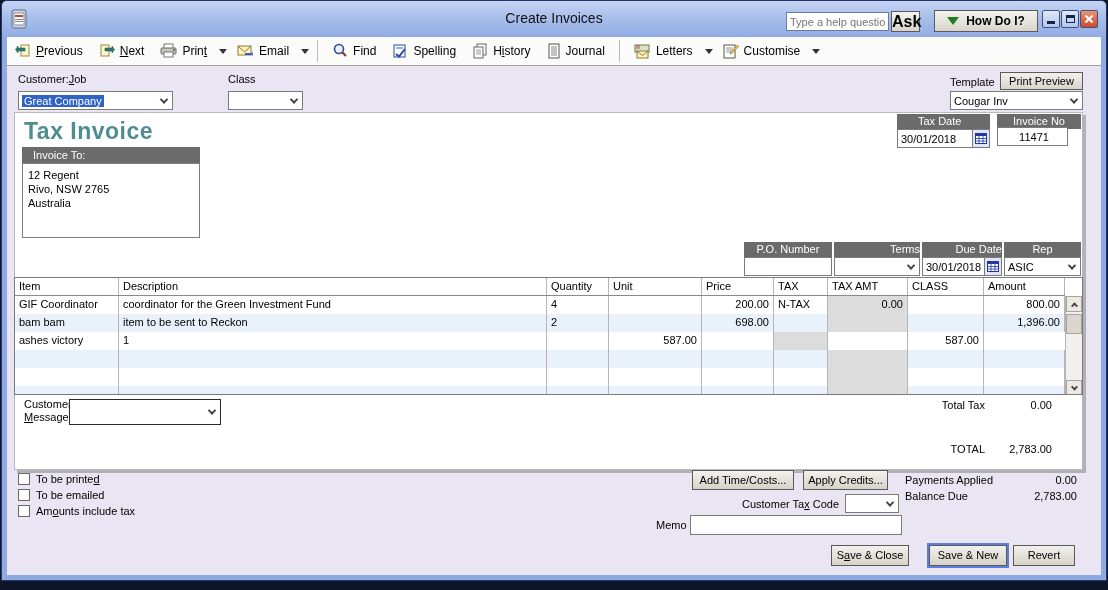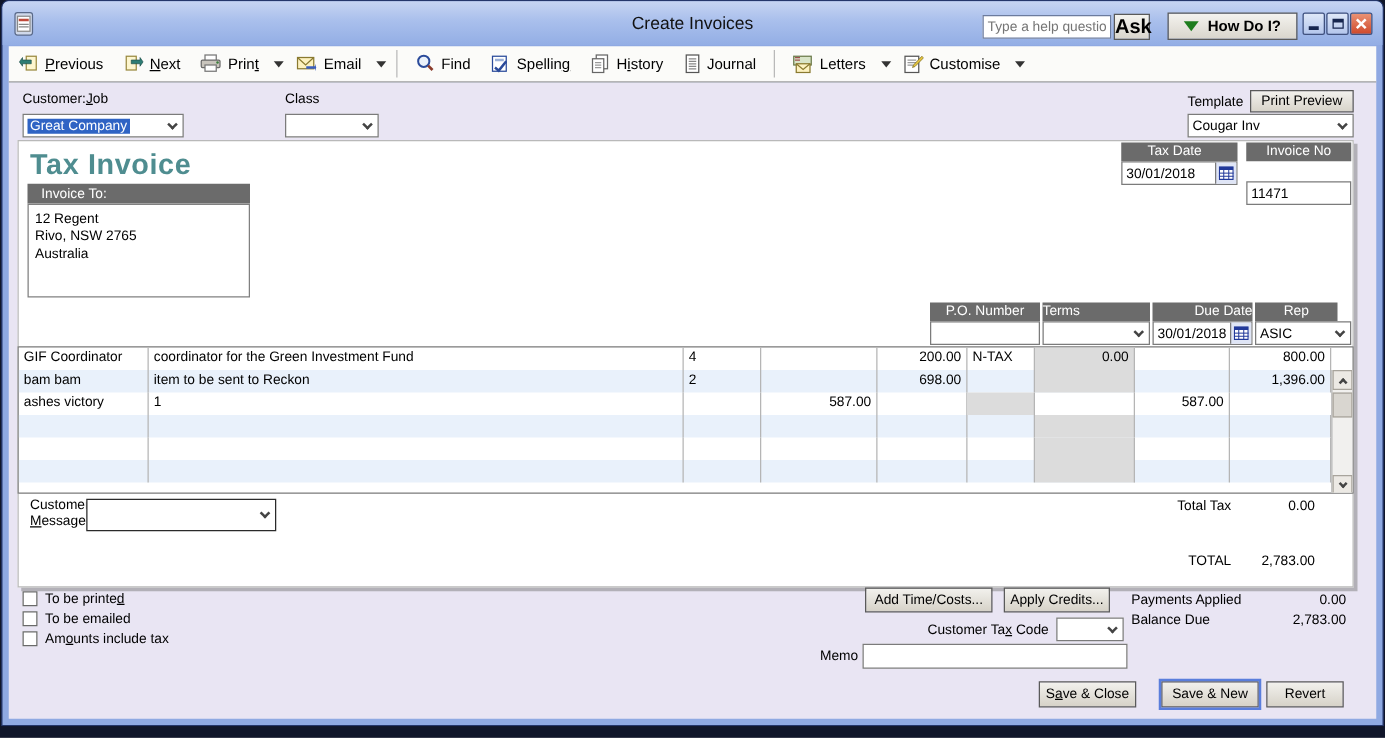--- a/index.html
+++ b/index.html
@@ -187,21 +187,21 @@
           <rect x="1" y="2" width="11" height="13" fill="#fff" stroke="#555"></rect>
           <path d="M3 5 h7 M3 7 h7 M3 9 h5" stroke="#999"></path>
           <path d="M14.5 2 L15.8 3.3 L9 10.2 L7 11 L7.8 9 Z" fill="#e8c840" stroke="#7a6a20" stroke-width="0.6"></path>
         </svg>
       <span>Customise</span>
     </div>
     <span class="chev-dn"></span>
   </div>
 
   <div class="abs lbl" style="left:18px;top:73px;text-align:center;">Customer:<u>J</u>ob</div>
-  <div class="abs combo" style="left:18px;top:91px;width:129px;height:19px;text-align:center;">
+  <div class="abs combo" style="left:18px;top:91px;width:155px;height:19px;text-align:center;">
     <span class="sel">Great Company</span>
     <span class="arr">
         <span class="chevron"></span>
       </span>
   </div>
   <div class="abs lbl" style="left:228px;top:73px;">Class</div>
   <div class="abs combo" style="left:228px;top:91px;width:75px;height:19px;">
     <span class="arr">
         <span class="chevron"></span>
       </span>
@@ -223,60 +223,71 @@
     <span>30/01/2018</span>
     <span class="cal-btn">
       <svg width="12" height="11" viewBox="0 0 12 11">
           <rect x="0.5" y="0.5" width="11" height="10" fill="#fff" stroke="#21399a"></rect>
           <rect x="0.5" y="0.5" width="11" height="2.5" fill="#21399a"></rect>
           <path d="M4 3 v8 M8 3 v8 M0 5.5 h12 M0 8 h12" stroke="#21399a" stroke-width="0.8"></path>
         </svg>
     </span>
   </div>
   <div class="abs hdr-bar" style="left:997px;top:114px;width:84px;height:15px;text-align:center;">Invoice No</div>
-  <div class="abs field" style="left:997px;top:145px;width:84px;height:19px;">
+  <div class="abs field" style="left:997px;top:127px;width:71px;height:19px;justify-content:center;">
     <span>11471</span>
   </div>
 
   <div class="abs hdr-bar" style="left:22px;top:147px;width:178px;height:16px;padding-left:11px;line-height:16px;">Invoice To:</div>
   <div class="abs" style="left:22px;top:163px;width:178px;height:75px;background:#fff;border:1px solid #808080;padding:4px 5px;font-size:11px;line-height:14px;">
     <div>12 Regent</div>
     <div>Rivo, NSW 2765</div>
     <div>Australia</div>
   </div>
 
   <div class="abs hdr-bar" style="left:744px;top:242px;width:88px;height:15px;text-align:center;">P.O. Number</div>
   <div class="abs field" style="left:744px;top:257px;width:88px;height:19px;"></div>
-  <div class="abs hdr-bar" style="left:834px;top:242px;width:86px;height:15px;text-align:left;">Terms</div>
+  <div class="abs hdr-bar" style="left:834px;top:242px;width:86px;height:15px;text-align:right;">Terms</div>
   <div class="abs combo" style="left:834px;top:257px;width:86px;height:19px;">
     <span class="arr">
         <span class="chevron"></span>
       </span>
   </div>
   <div class="abs hdr-bar" style="left:922px;top:242px;width:80px;height:15px;text-align:right;">Due Date</div>
   <div class="abs field" style="left:922px;top:257px;width:80px;height:19px;">
     <span>30/01/2018</span>
     <span class="cal-btn">
       <svg width="12" height="11" viewBox="0 0 12 11">
           <rect x="0.5" y="0.5" width="11" height="10" fill="#fff" stroke="#21399a"></rect>
           <rect x="0.5" y="0.5" width="11" height="2.5" fill="#21399a"></rect>
           <path d="M4 3 v8 M8 3 v8 M0 5.5 h12 M0 8 h12" stroke="#21399a" stroke-width="0.8"></path>
         </svg>
     </span>
   </div>
-  <div class="abs hdr-bar" style="left:1004px;top:242px;width:66px;height:15px;text-align:center;">Rep</div>
+  <div class="abs hdr-bar" style="left:1004px;top:242px;width:77px;height:15px;text-align:center;">Rep</div>
   <div class="abs combo" style="left:1004px;top:257px;width:77px;height:19px;">
     <span>ASIC</span>
     <span class="arr">
         <span class="chevron"></span>
       </span>
   </div>
 
   <div class="abs tbl">
     <div class="tbl-grid">
+      <div class="trow head">
+        <div>Item</div>
+        <div>Description</div>
+        <div>Quantity</div>
+        <div>Unit</div>
+        <div>Price</div>
+        <div>TAX</div>
+        <div>TAX AMT</div>
+        <div>CLASS</div>
+        <div>Amount</div>
+      </div>
       <div class="trow">
         <div>GIF Coordinator</div>
         <div>coordinator for the Green Investment Fund</div>
         <div>4</div>
         <div></div>
         <div class="num">200.00</div>
         <div>N-TAX</div>
         <div class="taxamt">0.00</div>
         <div></div>
         <div class="num">800.00</div>

